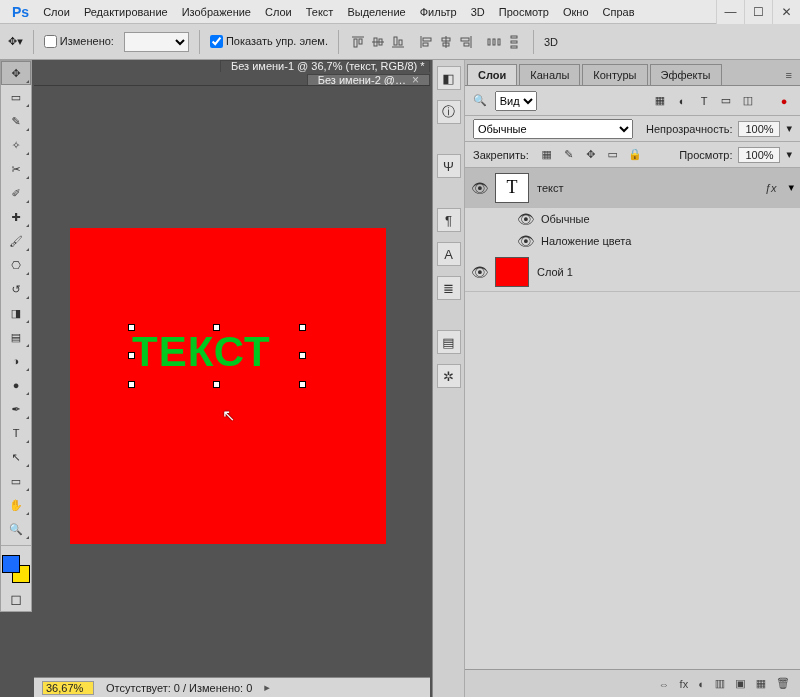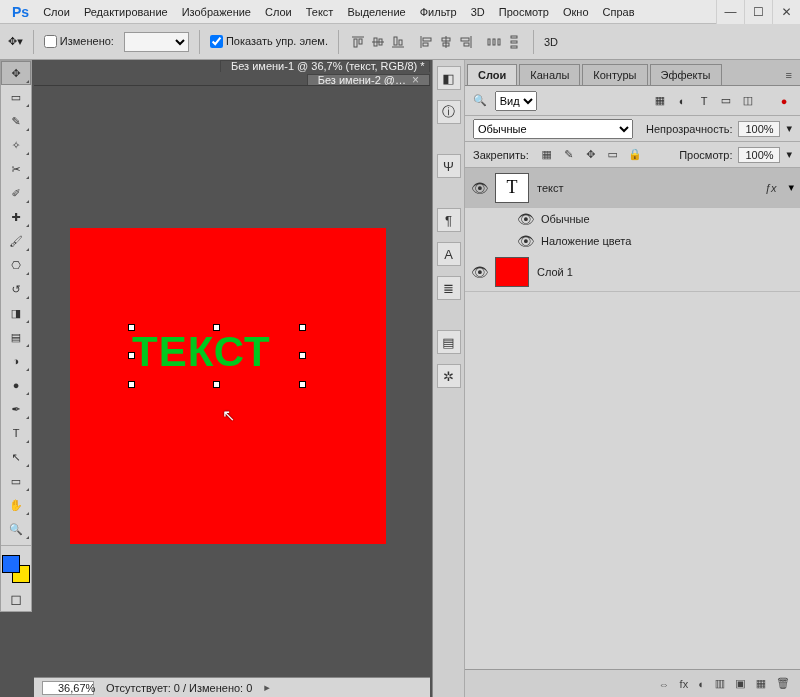--- a/index.html
+++ b/index.html
@@ -77,21 +77,21 @@
 .thumb.red { background:#ff0000; }
 .layername { flex:1; color:#222; }
 .fx { font-style:italic; color:#333; margin-right:4px; }
 .sublayer { display:flex; align-items:center; height:22px; padding-left:52px; gap:8px; color:#222; }
 .sublayer .eye { width:16px; }
 
 .layerbtns { height:28px; background:#cfcfcf; border-top:1px solid #999; display:flex; align-items:center; justify-content:flex-end; gap:10px; padding:0 10px; color:#444; font-size:13px; }
 
 
 .statusbar { position:absolute; left:34px; bottom:0; right:370px; height:20px; background:#d6d6d6; border-top:1px solid #888; display:flex; align-items:center; gap:12px; padding:0 8px; color:#222; }
-.statusbar .zoom { width:52px; background:#ffffff; border:1px solid #999; padding:0 15px; }
+.statusbar .zoom { width:52px; background:#fde047; border:1px solid #999; padding:0 3px; }
 .statusbar .caret { color:#555; }
 
 
 .ai { stroke:#555; stroke-width:1; fill:none; }
 </style>
 </head>
 <body>
 
 <div class="menubar">
   <span class="ps">Ps</span>

